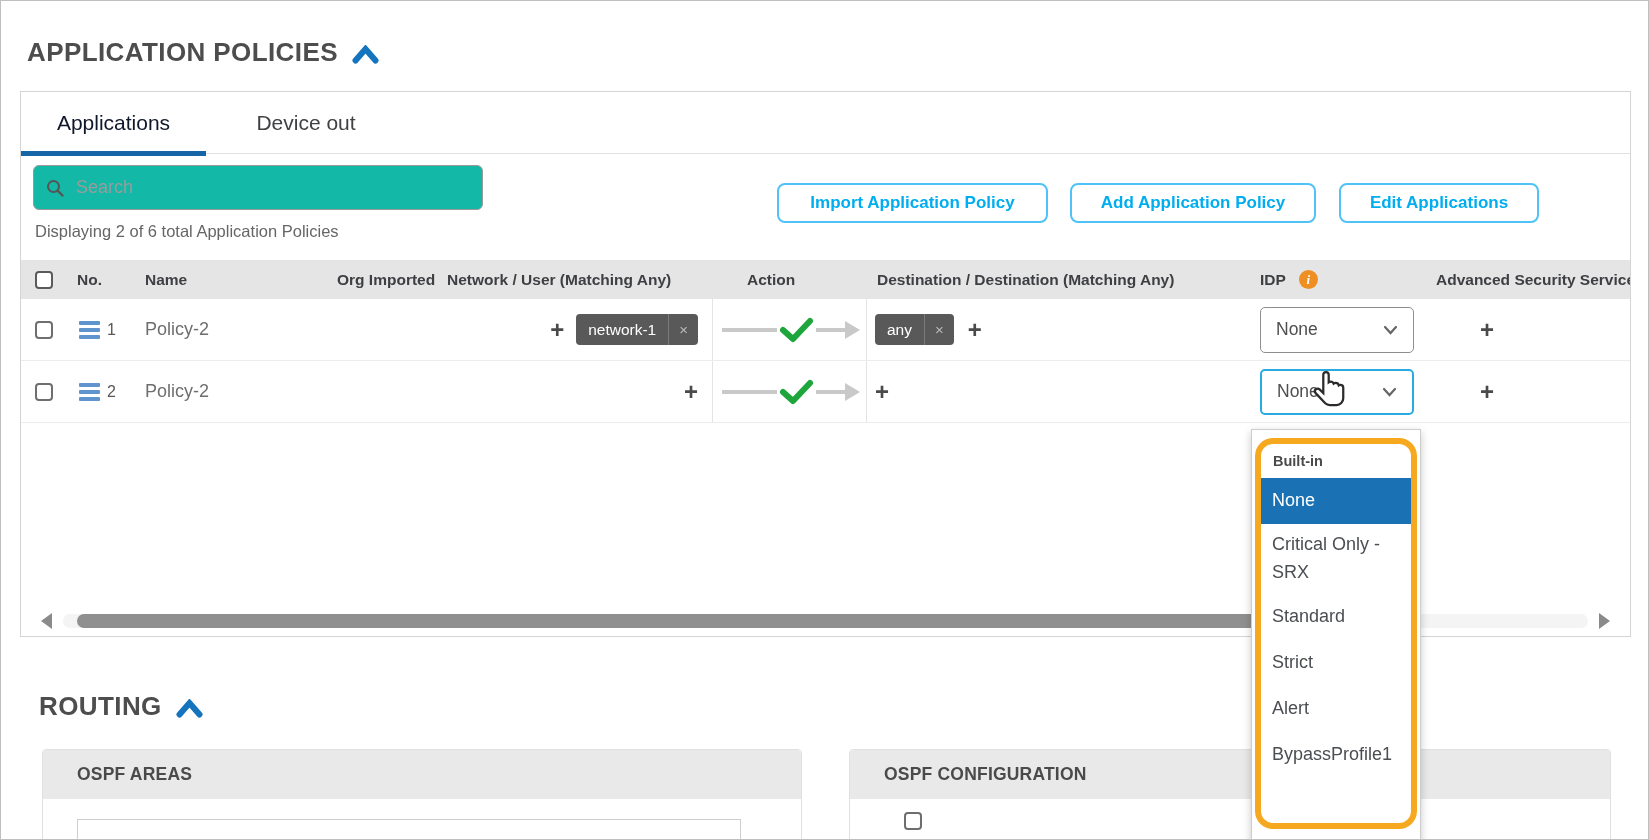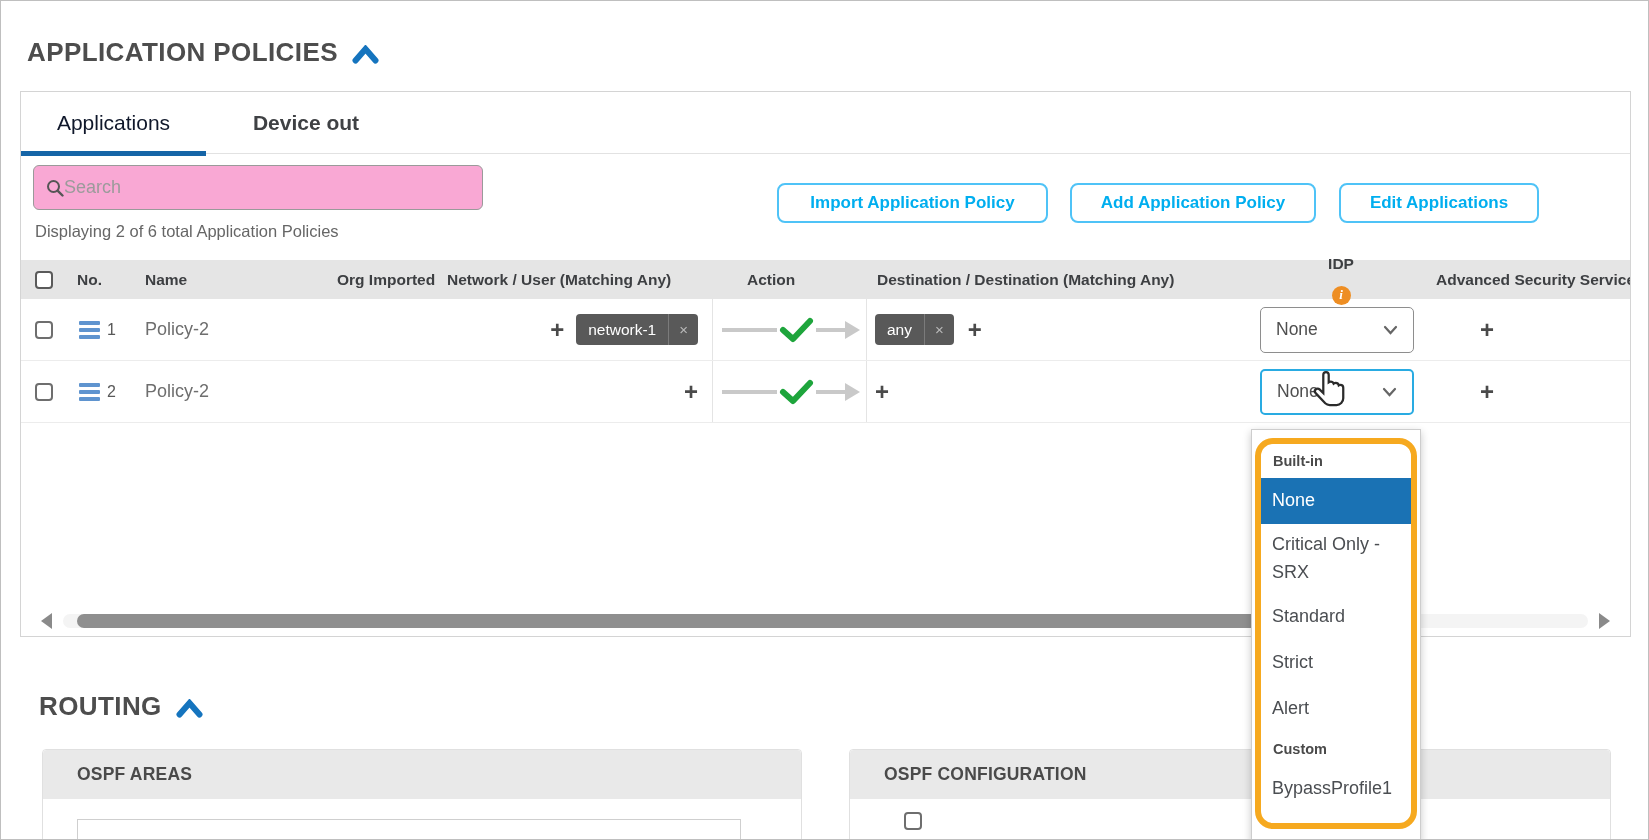--- a/index.html
+++ b/index.html
@@ -23,27 +23,27 @@
   .panel {
     position:absolute; left:19px; top:90px; width:1611px; height:546px;
     background:#fff; border:1px solid #d4d4d4;
   }
 
   
   .tabs { position:relative; height:62px; border-bottom:1px solid #e2e2e2; display:flex; }
   .tab { display:flex; align-items:center; justify-content:center; font-size:21px; cursor:pointer; }
   .tab.active { color:#0f172a; width:185px; position:relative; }
   .tab.active::after { content:""; position:absolute; left:0; right:0; bottom:-3px; height:5px; background:#1565A7; }
-  .tab.inactive { color:#3f4144; width:200px;font-weight:bold; }
+  .tab.inactive { color:#3f4144; width:200px; }
 
   
   .search-box {
     position:absolute; left:12px; top:73px; width:450px; height:45px;
-    border:1px solid #9a9a9a; border-radius:6px; background:#f9a8d4;
-    display:flex; align-items:center; padding:0 12px; 
+    border:1px solid #9a9a9a; border-radius:6px; background:#14b8a6;
+    display:flex; align-items:center; padding:0 12px; gap:12px;
   }
   .search-box input {
     border:none; outline:none; flex:1; font-size:18px; color:#444;
     font-family:"Liberation Sans", sans-serif; background:transparent;
   }
   .search-box input::placeholder { color:#9b9b9b; }
 
   .btn {
     position:absolute; top:91px; height:40px; border:2px solid #4FC3F7; border-radius:8px;
     background:#fff; color:#00AEEF; font-weight:bold; font-size:17px;
@@ -70,21 +70,21 @@
   .c-check { display:flex; justify-content:center; }
   .cb {
     width:18px; height:18px; border:2px solid #6e6e6e; border-radius:4px; background:#fff; cursor:pointer;
   }
   .thead .cb { border-color:#5a5a5a; }
 
   .h-pad5  { padding-left:5px; }
   .h-pad8  { padding-left:8px; }
   .h-pad10 { padding-left:10px; }
   .h-pad14 { padding-left:14px; }
-  .h-pad18 { padding-left:18px; display:flex; align-items:center; gap:13px;flex-direction:column; }
+  .h-pad18 { padding-left:18px; display:flex; align-items:center; gap:13px; }
   .h-center { text-align:left; padding-left:35px; }
 
   .c-no { display:flex; align-items:center; gap:5px; padding-left:10px; font-size:16px; color:#585858; }
   .drag { display:flex; flex-direction:column; gap:3px; cursor:grab; padding:4px 2px; }
   .drag i { display:block; width:21px; height:4px; background:#5f94cf; border-radius:1px; }
 
   .c-name { padding-left:8px; font-size:18px; color:#6e6e6e; }
 
   .c-right { display:flex; align-items:center; justify-content:flex-end; gap:12px; padding-right:14px; }
   .c-left  { display:flex; align-items:center; gap:14px; padding-left:8px; }
@@ -338,21 +338,20 @@
   </div>
 
   <div class="dropdown">
     <div class="dd-items">
       <div class="dd-group">Built-in</div>
       <div class="dd-item selected">None</div>
       <div class="dd-item wrap">Critical Only - SRX</div>
       <div class="dd-item">Standard</div>
       <div class="dd-item">Strict</div>
       <div class="dd-item">Alert</div>
-      <div class="dd-group">Custom</div>
       <div class="dd-item">BypassProfile1</div>
     </div>
     <div class="highlight-frame"></div>
   </div>
 
   <svg class="cursor" width="36" height="42" viewBox="0 0 24 28">
     <path d="M10 2 C9 2 8.2 2.8 8.2 3.8 V16 L5.7 13.6 C5 12.9 3.8 12.9 3.1 13.6 C2.4 14.3 2.4 15.4 3.1 16.1 L9.5 22.8 C10.3 23.6 11.4 24 12.5 24 H17 C19.5 24 21.5 22 21.5 19.5 V12.5 C21.5 11.4 20.6 10.6 19.6 10.6 C19.2 10.6 18.8 10.7 18.5 10.9 C18.3 10 17.5 9.3 16.5 9.3 C16 9.3 15.5 9.5 15.1 9.8 C14.8 9 14 8.4 13.1 8.4 C12.6 8.4 12.2 8.6 11.8 8.9 V3.8 C11.8 2.8 11 2 10 2 Z" fill="#ffffff" stroke="#2b2b2b" stroke-width="1.5"></path>
   </svg>
 
 </div>

